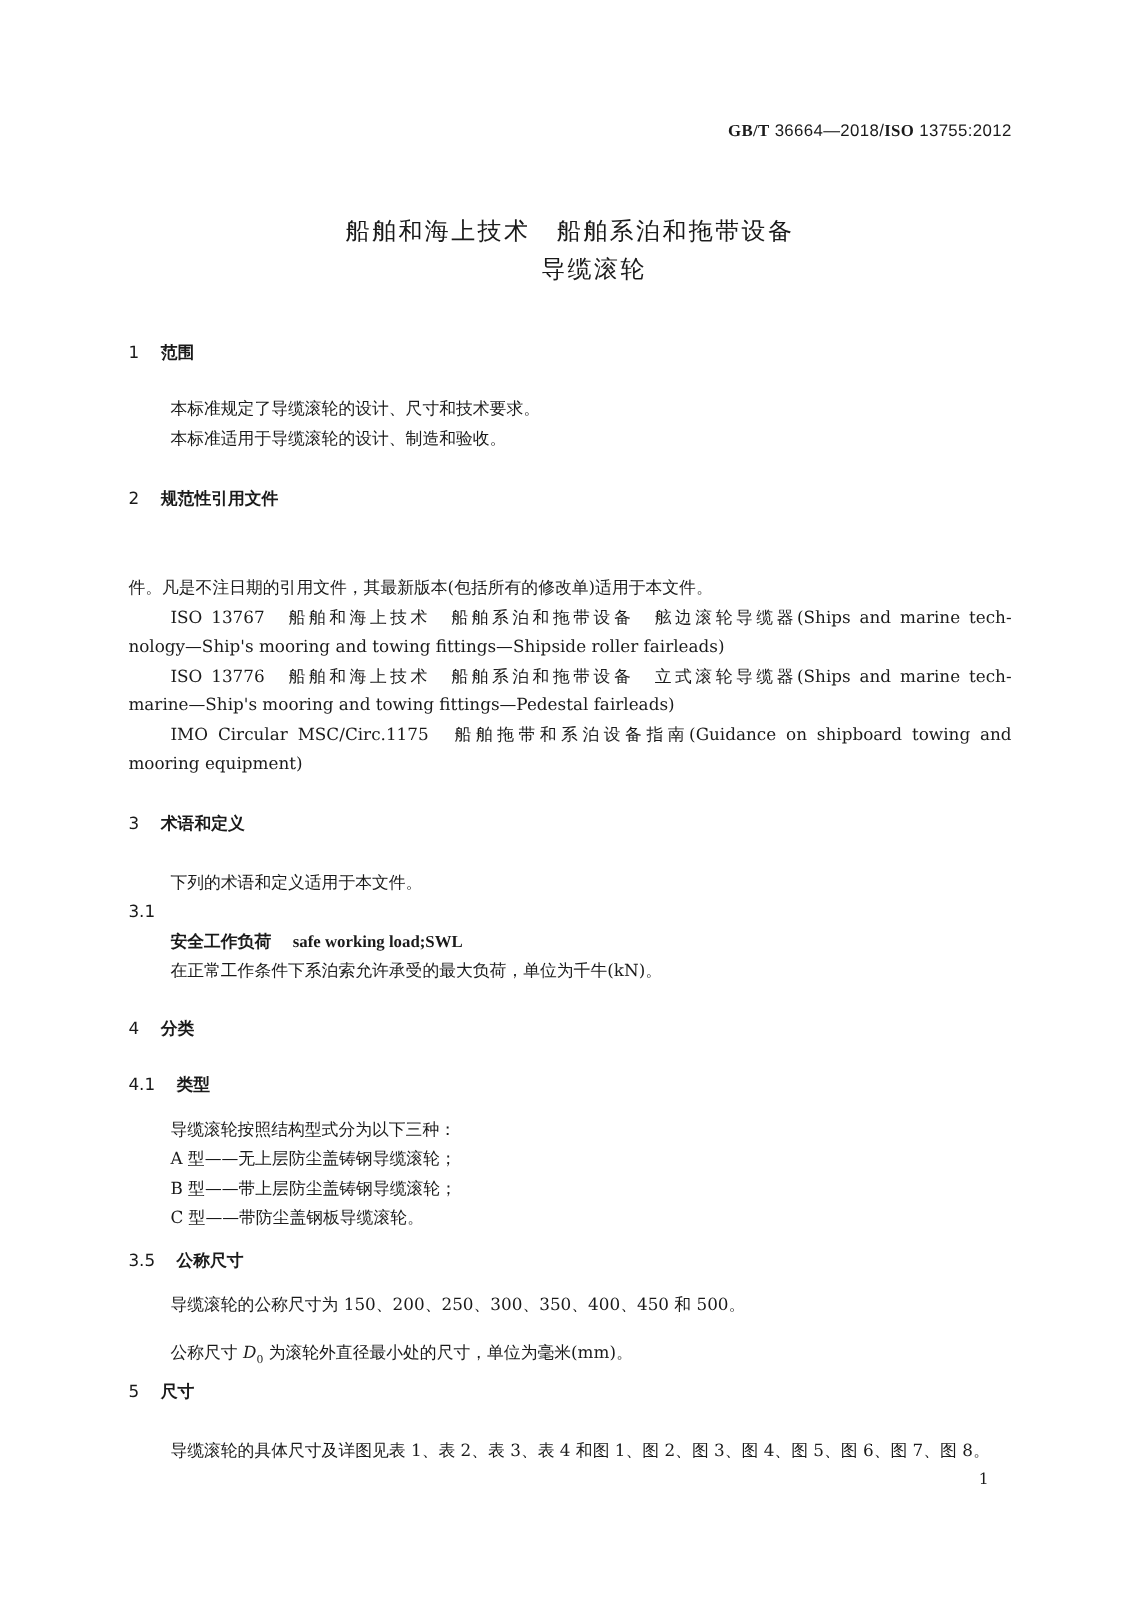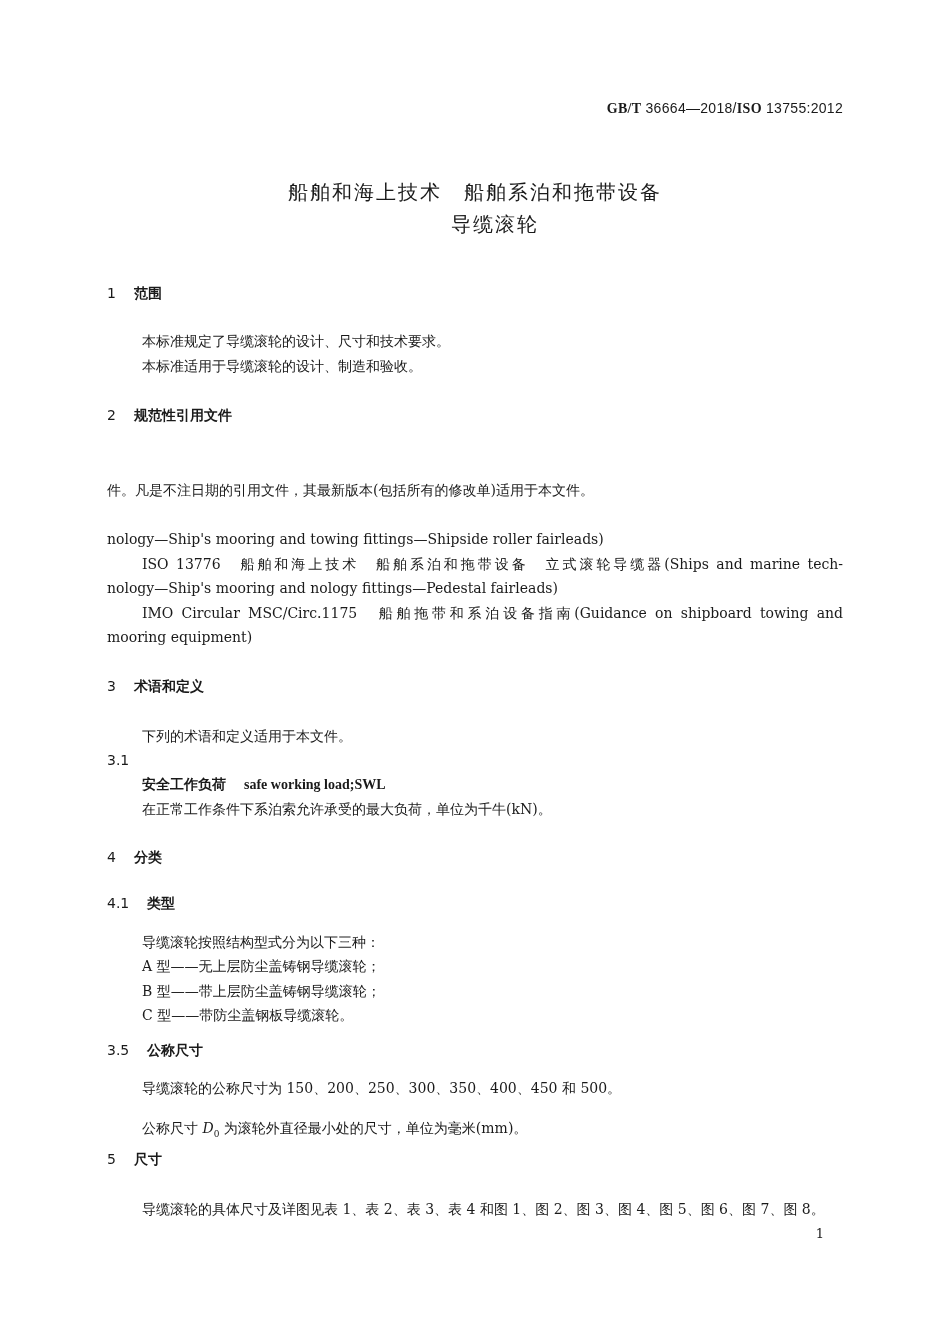--- a/index.html
+++ b/index.html
@@ -40,23 +40,24 @@
     <span class="num" style="width:27px;">1</span><span>范围</span>
   </div>
   <div class="p indent" style="top:329px;">本标准规定了导缆滚轮的设计、尺寸和技术要求。</div>
   <div class="p indent" style="top:354px;">本标准适用于导缆滚轮的设计、制造和验收。</div>
 
   <div class="h" style="top:407px;">
     <span class="num" style="width:27px;">2</span><span>规范性引用文件</span>
   </div>
   <div class="p cont" style="top:478px;">件。凡是不注日期的引用文件，其最新版本(包括所有的修改单)适用于本文件。</div>
 
+  <div class="p full" style="top:503px; padding-left:35px; width:701px;">ISO 13767　船舶和海上技术　船舶系泊和拖带设备　舷边滚轮导缆器(Ships and marine tech-</div>
   <div class="p cont" style="top:527px;">nology—Ship's mooring and towing fittings—Shipside roller fairleads)</div>
   <div class="p full" style="top:552px; padding-left:35px; width:701px;">ISO 13776　船舶和海上技术　船舶系泊和拖带设备　立式滚轮导缆器(Ships and marine tech-</div>
-  <div class="p cont" style="top:576px;">nology—Ship's mooring and nology fittings—Pedestal fairleads)</div>
+  <div class="p cont" style="top:576px;">marine—Ship's mooring and towing fittings—Pedestal fairleads)</div>
   <div class="p full" style="top:601px; padding-left:35px; width:701px;">IMO Circular MSC/Circ.1175　船舶拖带和系泊设备指南(Guidance on shipboard towing and</div>
   <div class="p cont" style="top:625px;">mooring equipment)</div>
 
   <div class="h" style="top:678px;">
     <span class="num" style="width:27px;">3</span><span>术语和定义</span>
   </div>
   <div class="p indent" style="top:724px;">下列的术语和定义适用于本文件。</div>
   <div class="h" style="top:752px; font-weight:normal;">3.1</div>
   <div class="term" style="top:776px;">
     <span>安全工作负荷</span><span style="display:inline-block;width:18px;"></span><span class="en">safe working load;SWL</span>

